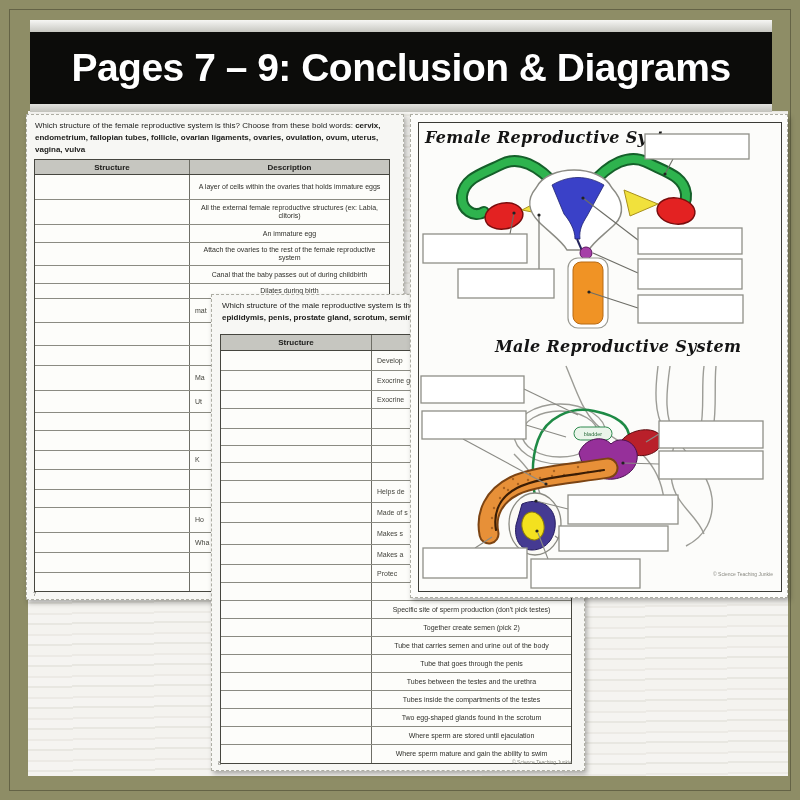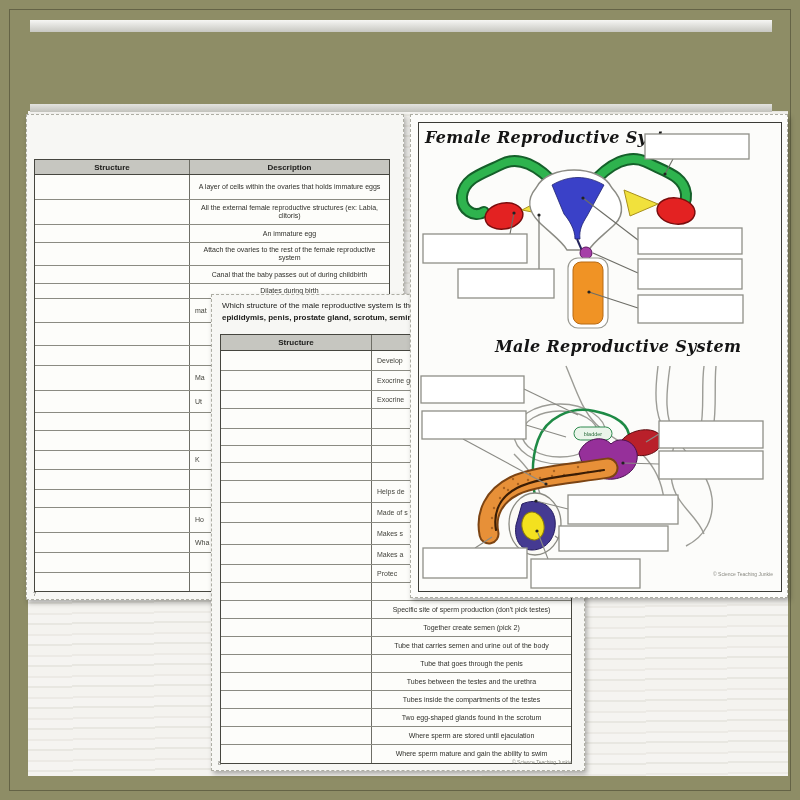--- a/index.html
+++ b/index.html
@@ -53,23 +53,27 @@
   .diagram-svg{position:absolute;left:7px;top:7px;}
   .page-credit{position:absolute;right:14px;top:456px;font-size:5px;color:#8a8a82;}
 </style>
 </head>
 <body>
 
 <div class="stage">
   <div class="wood"></div>
 
   <div class="strip-top"></div>
+  <div class="banner">
+    <span>Pages 7 – 9: Conclusion &amp; Diagrams</span>
+  </div>
   <div class="strip-bottom"></div>
 
   <section class="sheet left-sheet">
+    <p class="prompt"><span>Which structure of the female reproductive system is this? Choose from these bold words:</span> <b>cervix, endometrium, fallopian tubes, follicle, ovarian ligaments, ovaries, ovulation, ovum, uterus, vagina, vulva</b></p>
     <div class="tbl" id="female-table" style="left:7px;top:44px;width:356px;">
         <div class="thead">
           <div class="tc c1" style="width: 155px; height: 14px;">Structure</div>
           <div class="tc" style="flex: 1 1 0%; height: 14px;">Description</div>
         </div>
         <div class="trow" style="height: 25px;">
           <div class="tc c1" style="width: 155px;"></div>
           <div class="tc c2" style="flex: 1 1 0%;">A layer of cells within the ovaries that holds immature eggs</div>
         </div>
         <div class="trow" style="height: 25px;">

